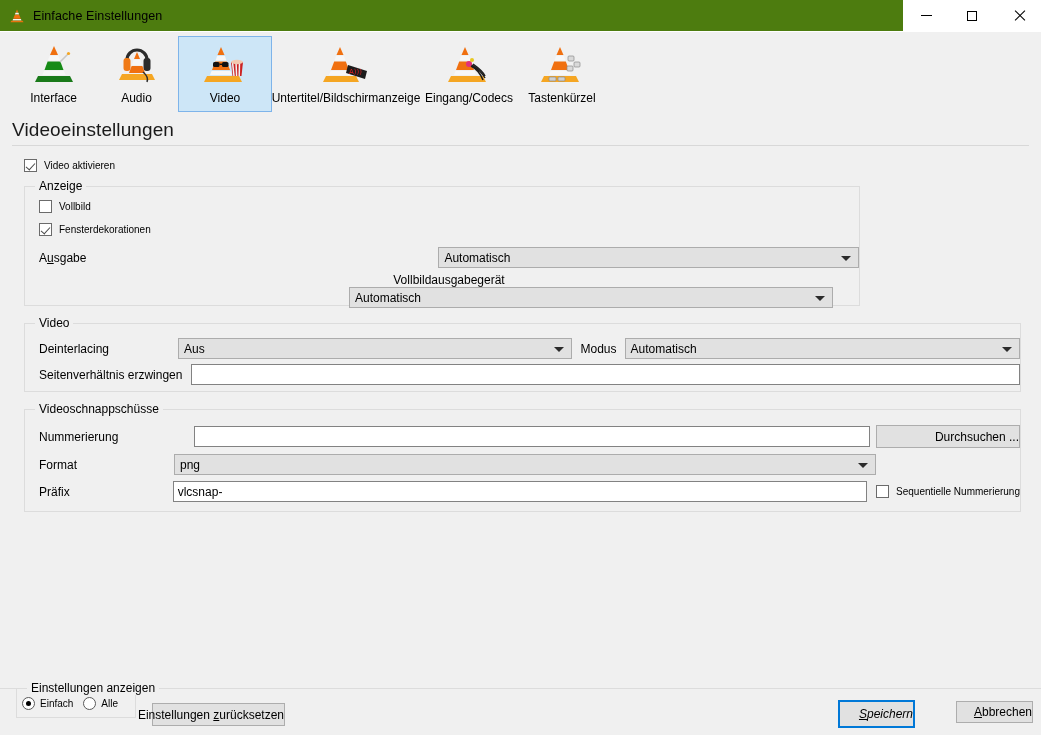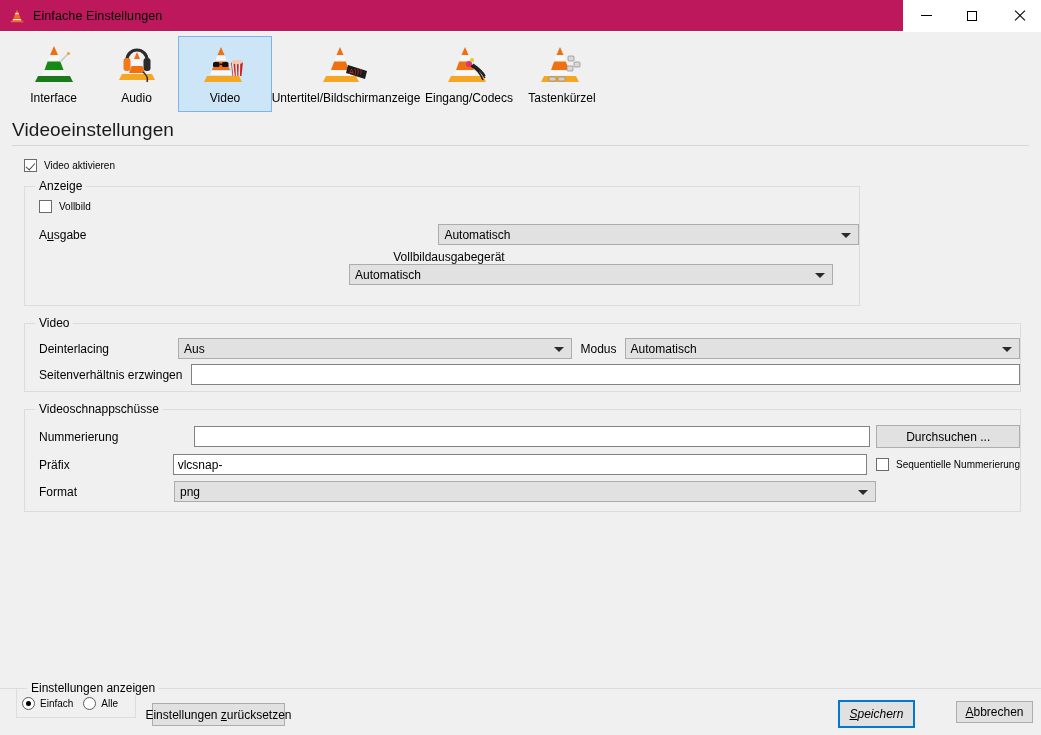--- a/index.html
+++ b/index.html
@@ -13,21 +13,21 @@
     font-size: 12px;
     color: #000000;
     background: #f0f0f0;
     overflow: hidden;
     -webkit-font-smoothing: antialiased;
   }
 
   
   .titlebar {
     height: 31px;
-    background: #be185d;
+    background: #4d7c0f;
     display: flex;
     align-items: center;
     position: relative;
     border-bottom: 1px solid #ffffff;
   }
   .title-icon {
     width: 16px;
     height: 16px;
     margin-left: 9px;
     margin-right: 8px;
@@ -269,21 +269,21 @@
   }
 
   
   .btn {
     height: 23px;
     background: #e1e1e1;
     border: 1px solid #adadad;
     box-sizing: border-box;
     display: flex;
     align-items: center;
-    justify-content: center;
+    justify-content: flex-end;
     font-size: 12px;
     color: #000;
     cursor: default;
     white-space: nowrap;
   }
   .btn.default {
     border: 2px solid #0078d7;
     background: #e1e1e1;
   }
 
@@ -432,20 +432,24 @@
   </div>
 
   <div class="group" style="margin-top:14px; height:120px; width:836px;">
     <span class="group-title">Anzeige</span>
 
     <div class="row" style="margin:13px 0 0 14px;">
       <span class="cb"></span>
       <span class="cb-label">Vollbild</span>
     </div>
 
+    <div class="row" style="margin:10px 0 0 14px;">
+      <span class="cb checked"></span>
+      <span class="cb-label">Fensterdekorationen</span>
+    </div>
 
     <div class="row" style="margin:11px 0 0 14px;">
       <span class="field-label">A<span class="ul">u</span>sgabe</span>
       <div class="combo" style="width:484px; margin-left:352px;">
         <span>Automatisch</span>
         <span class="arrow"></span>
       </div>
     </div>
 
     <div class="row" style="margin:5px 0 0 14px;flex-direction:column;">
@@ -488,34 +492,34 @@
       <span class="field-label">Nummerierung</span>
       <div class="input" style="width:702px; margin-left:76px;">
         <span></span>
       </div>
       <div class="btn" style="width:149px; margin-left:6px;">
         <span>Durchsuchen ...</span>
       </div>
     </div>
 
     <div class="row" style="margin:6px 0 0 14px;">
-      <span class="field-label">Präfix</span>
-      <div class="input" style="width:702px; margin-left:103px;">
-        <span>vlcsnap-</span>
-      </div>
-      <span class="cb" style="margin-left:9px;"></span>
-      <span class="cb-label">Sequentielle Nummerierung</span>
-    </div>
-
-    <div class="row" style="margin:6px 0 0 14px;">
       <span class="field-label">Format</span>
       <div class="combo" style="width:702px; margin-left:97px;">
         <span>png</span>
         <span class="arrow"></span>
       </div>
+    </div>
+
+    <div class="row" style="margin:6px 0 0 14px;">
+      <span class="field-label">Präfix</span>
+      <div class="input" style="width:702px; margin-left:103px;">
+        <span>vlcsnap-</span>
+      </div>
+      <span class="cb" style="margin-left:9px;"></span>
+      <span class="cb-label">Sequentielle Nummerierung</span>
     </div>
   </div>
 
 </div>
 
 <div class="footer">
   <div class="footer-inner">
 
     <div class="group" style="position:absolute; left:16px; top:-1px; width:120px; height:30px; margin:0;">
       <span class="group-title">Einstellungen anzeigen</span>

